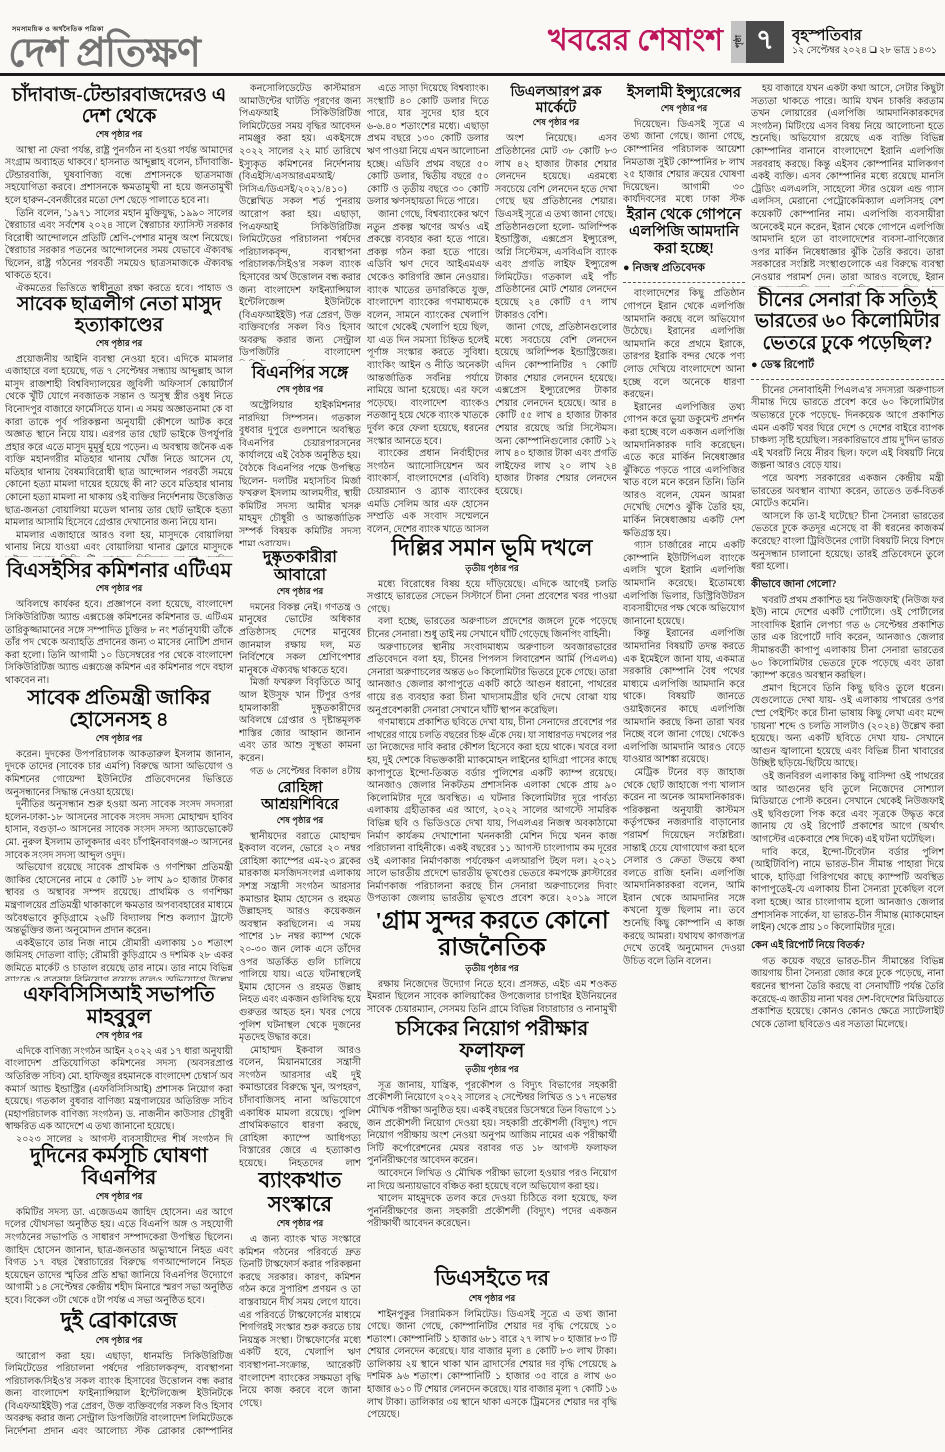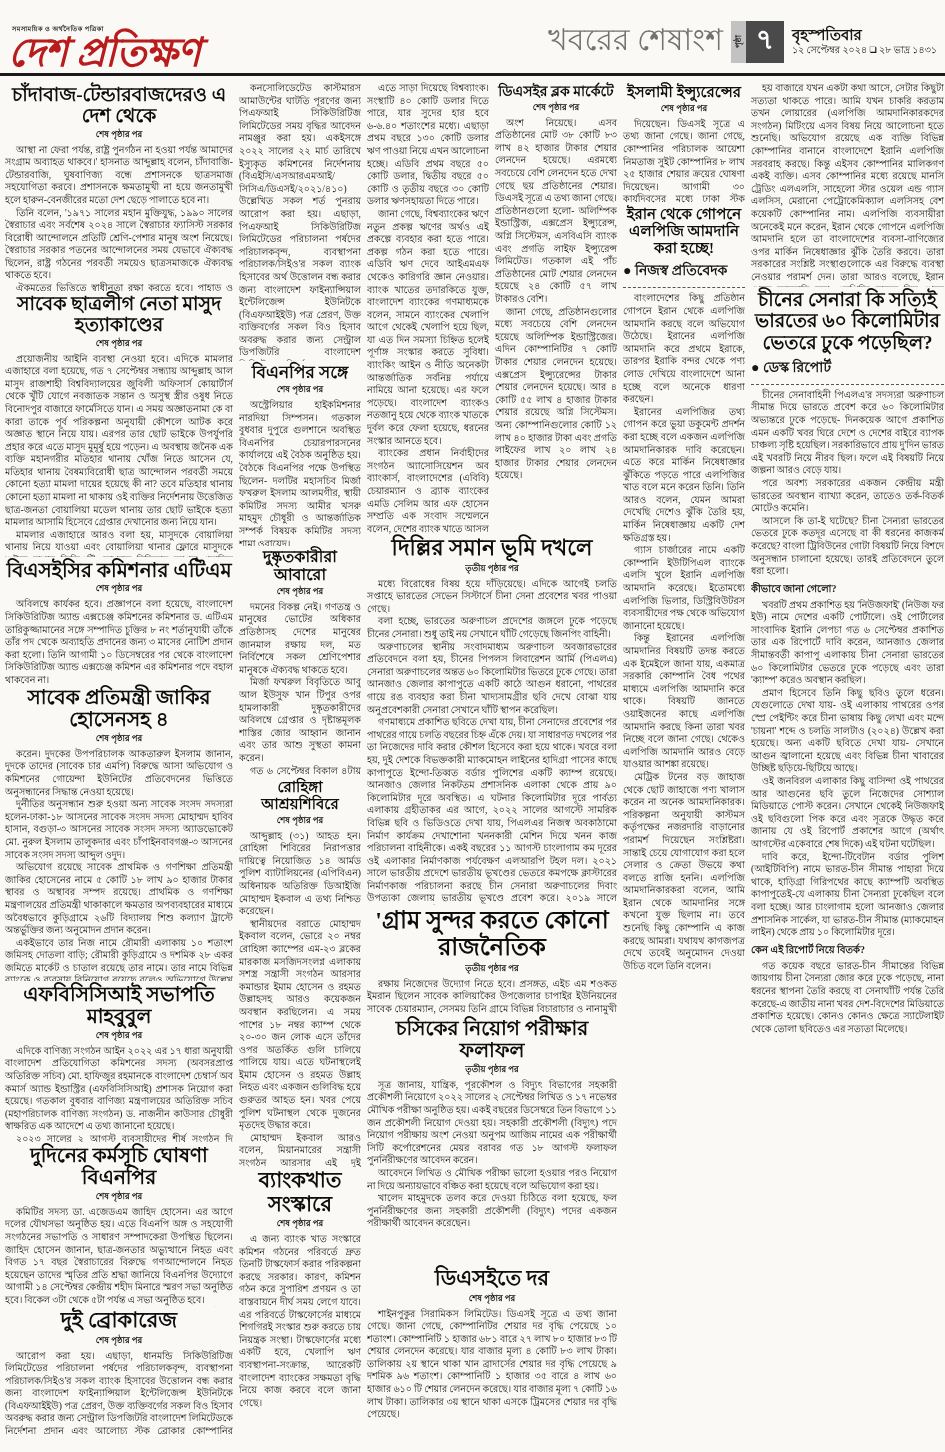--- a/index.html
+++ b/index.html
@@ -7,42 +7,42 @@
     position:relative;width:945px;height:1452px;margin:0 auto;
     background:#faf9f5;color:#161616;overflow:hidden;
     font-family:"Liberation Serif","DejaVu Serif",serif;
   }
   
   header{display:flex;justify-content:space-between;align-items:flex-end;
     padding:10px 8px 0 8px;height:76px;box-sizing:border-box;
     border-bottom:3px solid #1b1b1b;}
   .logo-block{line-height:1;}
   .tagline{font-size:6.5px;font-weight:700;letter-spacing:.5px;margin:0 0 1px 4px;color:#222;}
-  .logo{font-size:40px;font-weight:900;letter-spacing:-1px;color:#b91c1c;
-    font-family:"Liberation Serif","DejaVu Serif",serif;font-style:italic;}
+  .logo{font-size:40px;font-weight:900;letter-spacing:-1px;color:#737373;
+    font-family:"Liberation Serif","DejaVu Serif",serif;}
   .header-right{display:flex;align-items:center;gap:8px;padding-bottom:6px;}
-  .section-title{font-size:30px;font-weight:400;letter-spacing:0;color:#737373;}
+  .section-title{font-size:30px;font-weight:700;letter-spacing:0;color:#be185d;}
   .page-tab{display:flex;align-items:stretch;}
   .page-label-vert{writing-mode:vertical-rl;transform:rotate(180deg);
     background:#c2c2c2;color:#222;font-size:8px;font-weight:700;
     padding:2px 1px;display:flex;align-items:center;justify-content:center;}
   .page-num{background:#4a4a4a;color:#fff;font-size:28px;font-weight:700;
     width:38px;height:42px;display:flex;align-items:center;justify-content:center;}
   .dateblock{line-height:1.25;}
   .day{font-size:15px;font-weight:700;}
   .date{font-size:9.5px;}
   
   main{display:flex;gap:6px;padding:6px 10px 0 5px;height:1358px;overflow:hidden;box-sizing:border-box;}
   .track{flex:0 0 auto;overflow:hidden;}
   .block{overflow:hidden;}
   .twocol{column-count:2;column-gap:6px;}
   article{overflow:hidden;}
   h2{margin:2px 0 0 0;text-align:center;font-weight:700;line-height:1.12;color:#0e0e0e;}
   .cont{text-align:center;font-size:8.5px;font-weight:700;margin:1px 0 2px 0;}
-  .byline{font-size:14px;font-weight:700;margin:3px 0 2px 0;}
+  .byline{font-size:11px;font-weight:700;margin:3px 0 2px 0;}
   .byline.dashed{border-bottom:1px dashed #555;padding-bottom:4px;margin-bottom:4px;}
   p{margin:0;font-size:9.5px;line-height:12.6px;text-align:justify;text-indent:11px;
     word-spacing:-0.3px;}
   h3.sub{margin:3px 0 1px 0;font-size:10px;font-weight:700;}
 </style>
 </head>
 <body>
 
 <div class="page">
   <header>
@@ -124,40 +124,39 @@
           <article class="article" style="height: 231px;">
             <h2 style="font-size: 16px;">দুষ্কৃতকারীরা আবারো</h2>
             <div class="cont">শেষ পৃষ্ঠার পর</div>
             <p>দমনের বিকল্প নেই। গণতন্ত্র ও মানুষের ভোটের অধিকার প্রতিষ্ঠাসহ দেশের মানুষের জানমাল রক্ষায় দল, মত নির্বিশেষে সকল শ্রেণিপেশার মানুষকে ঐক্যবদ্ধ থাকতে হবে।</p>
             <p>মির্জা ফখরুল বিবৃতিতে আবু আল ইউসুফ খান টিপুর ওপর হামলাকারী দুষ্কৃতকারীদের অবিলম্বে গ্রেপ্তার ও দৃষ্টান্তমূলক শাস্তির জোর আহ্বান জানান এবং তার আশু সুস্থতা কামনা করেন।</p>
             <p>গত ৬ সেপ্টেম্বর বিকাল ৪টায় শান্তি সমাবেশে যোগদানের জন্য শীতলক্ষ্যা নদী পার হয়ে নবীগঞ্জ কমিউনিটি সেন্টারে পৌছালে একদল সশস্ত্র দুষ্কৃতকারী নারায়ণগঞ্জ মহানগর বিএনপির সদস্য সচিব আবু আল ইউসুফ খান টিপুর ওপর হামলা চালানো হয়। হামলায় তিনি গুরুতর আহত হন।</p>
           </article>
           <article class="article" style="height: 390px;">
             <h2 style="font-size: 15px;">রোহিঙ্গা আশ্রয়শিবিরে</h2>
             <div class="cont">শেষ পৃষ্ঠার পর</div>
-            <p>আব্দুল্লাহ (৩১) আহত হন। রোহিঙ্গা শিবিরের নিরাপত্তার দায়িত্বে নিয়োজিত ১৪ আর্মড পুলিশ ব্যাটালিয়নের (এপিবিএন) অধিনায়ক অতিরিক্ত ডিআইজি মোহাম্মদ ইকবাল এ তথ্য নিশ্চিত করেছেন।</p>
             <p>স্থানীয়দের বরাতে মোহাম্মদ ইকবাল বলেন, ভোরে ২০ নম্বর রোহিঙ্গা ক্যাম্পের এম-২৩ ব্লকের মারকাজ মসজিদসংলগ্ন এলাকায় সশস্ত্র সন্ত্রাসী সংগঠন আরসার কমান্ডার ইমাম হোসেন ও রহমত উল্লাহসহ আরও কয়েকজন অবস্থান করছিলেন। এ সময় পাশের ১৮ নম্বর ক্যাম্প থেকে ২০-৩০ জন লোক এসে তাঁদের ওপর অতর্কিত গুলি চালিয়ে পালিয়ে যায়। এতে ঘটনাস্থলেই ইমাম হোসেন ও রহমত উল্লাহ নিহত এবং একজন গুলিবিদ্ধ হয়ে গুরুতর আহত হন। খবর পেয়ে পুলিশ ঘটনাস্থল থেকে দুজনের মৃতদেহ উদ্ধার করে।</p>
             <p>মোহাম্মদ ইকবাল আরও বলেন, মিয়ানমারের সন্ত্রাসী সংগঠন আরসার এই দুই কমান্ডারের বিরুদ্ধে খুন, অপহরণ, চাঁদাবাজিসহ নানা অভিযোগে একাধিক মামলা রয়েছে। পুলিশ প্রাথমিকভাবে ধারণা করছে, রোহিঙ্গা ক্যাম্পে আধিপত্য বিস্তারের জেরে এ হত্যাকাণ্ড হয়েছে। নিহতদের লাশ ময়নাতদন্তের জন্য কক্সবাজার জেলা সদর হাসপাতাল মর্গে পাঠানো হয়েছে বলে জানান এপিবিএনের এই কর্মকর্তা।</p>
           </article>
           <article class="article" style="height: 279px;">
             <h2 style="font-size: 21px;">ব্যাংকখাত সংস্কারে</h2>
             <div class="cont">শেষ পৃষ্ঠার পর</div>
             <p>এ জন্য ব্যাংক খাত সংস্কারে কমিশন গঠনের পরিবর্তে দ্রুত তিনটি টাস্কফোর্স করার পরিকল্পনা করছে সরকার। কারণ, কমিশন গঠন করে সুপারিশ প্রণয়ন ও তা বাস্তবায়নে দীর্ঘ সময় লেগে যাবে। এর পরিবর্তে টাস্কফোর্সের মাধ্যমে শিগগিরই সংস্কার শুরু করতে চায় নিয়ন্ত্রক সংস্থা। টাস্কফোর্সের মধ্যে একটি হবে, খেলাপি ঋণ ব্যবস্থাপনা-সংক্রান্ত, আরেকটি বাংলাদেশ ব্যাংকের সক্ষমতা বৃদ্ধি নিয়ে কাজ করবে বলে জানা গেছে।</p>
           </article>
         </div>
       </div>
       <div class="track" style="width: 250px;">
         <div class="block twocol" style="height: 452px;">
           <article class="article">
             <p>এতে সাড়া দিয়েছে বিশ্বব্যাংক। সংস্থাটি ৪০ কোটি ডলার দিতে পারে, যার সুদের হার হবে ৬-৬.৪০ শতাংশের মধ্যে। এছাড়া প্রথম বছরে ১৩০ কোটি ডলার ঋণ পাওয়া নিয়ে এখন আলোচনা হচ্ছে। এডিবি প্রথম বছরে ৫০ কোটি ডলার, দ্বিতীয় বছরে ৫০ কোটি ও তৃতীয় বছরে ৩০ কোটি ডলার ঋণসহায়তা দিতে পারে।</p>
             <p>জানা গেছে, বিশ্বব্যাংকের ঋণে নতুন প্রকল্প ঋণের অর্থও এই প্রকল্পে ব্যবহার করা হতে পারে। প্রকল্প গঠন করা হতে পারে। এডিবি ঋণ দেবে আইএমএফ থেকেও কারিগরি জ্ঞান নেওয়ার। ব্যাংক খাতের তদারকিতে যুক্ত, বাংলাদেশ ব্যাংকের গণমাধ্যমকে বলেন, সামনে ব্যাংকের খেলাপি আগে থেকেই খেলাপি হয়ে ছিল, যা এত দিন সমস্যা চিহ্নিত হলেই পূর্ণাঙ্গ সংস্কার করতে সুবিধা। ব্যাংকিং আইন ও নীতি অনেকটা আন্তর্জাতিক সর্বনিম্ন পর্যায়ে নামিয়ে আনা হয়েছে। এর ফলে পড়েছে। বাংলাদেশ ব্যাংকও নতজানু হয়ে থেকে ব্যাংক খাতকে দুর্বল করে ফেলা হয়েছে, ধরনের সংস্কার আনতে হবে।</p>
             <p>ব্যাংকের প্রধান নির্বাহীদের সংগঠন অ্যাসোসিয়েশন অব ব্যাংকার্স, বাংলাদেশের (এবিবি) চেয়ারম্যান ও ব্র্যাক ব্যাংকের এমডি সেলিম আর এফ হোসেন সম্প্রতি এক সংবাদ সম্মেলনে বলেন, দেশের ব্যাংক খাতে আসল পতন শুরু হয় ২০১৭ সালে। তখন একটি শিল্পগোষ্ঠীকে দেশের একটি বড় বেসরকারি ব্যাংক সম্পূর্ণ নিয়ন্ত্রণের সুযোগ করে দেয় কেন্দ্রীয় ব্যাংক। এর আগে পরিস্থিতি অতটা খারাপ ছিল না। মূলত বাংলাদেশ ব্যাংক নিজেই আপসের পথে গেছে। সরকার রাজনৈতিক সিদ্ধান্তে ইসলামী ব্যাংকের উদ্যোগ নেয়। তখন প্রতিরক্ষা গোয়েন্দা সংস্থার মালিকানা ও ব্যবস্থাপনার নিয়ন্ত্রণ নেয় বিদেশি এস আলম গ্রুপ। ব্যাংকটির ঋণের অর্ধেকই বলে জানিয়েছেন ব্যাংকটির নতুন চেয়ারম্যান ওবায়েদ উল্লাহ আল মাসুদ।</p>
           </article>
           <article class="article">
-            <h2 style="font-size: 14px;">ডিএসইর ব্লক মার্কেটে</h2>
+            <h2 style="font-size: 14px;">ডিএলআরপ ব্লক মার্কেটে</h2>
             <div class="cont">শেষ পৃষ্ঠার পর</div>
             <p>অংশ নিয়েছে। এসব প্রতিষ্ঠানের মোট ৩৮ কোটি ৮৩ লাখ ৪২ হাজার টাকার শেয়ার লেনদেন হয়েছে। এরমধ্যে সবচেয়ে বেশি লেনদেন হতে দেখা গেছে ছয় প্রতিষ্ঠানের শেয়ার। ডিএসই সূত্রে এ তথ্য জানা গেছে। প্রতিষ্ঠানগুলো হলো- অলিম্পিক ইন্ডাস্ট্রিজ, এক্সপ্রেস ইন্স্যুরেন্স, অগ্নি সিস্টেমস, এসবিএসি ব্যাংক এবং প্রগতি লাইফ ইন্স্যুরেন্স লিমিটেড। গতকাল এই পাঁচ প্রতিষ্ঠানের মোট শেয়ার লেনদেন হয়েছে ২৪ কোটি ৫৭ লাখ টাকারও বেশি।</p>
             <p>জানা গেছে, প্রতিষ্ঠানগুলোর মধ্যে সবচেয়ে বেশি লেনদেন হয়েছে অলিম্পিক ইন্ডাস্ট্রিজের। এদিন কোম্পানিটির ৭ কোটি টাকার শেয়ার লেনদেন হয়েছে। এক্সপ্রেস ইন্স্যুরেন্সের টাকার শেয়ার লেনদেন হয়েছে। আর ৪ কোটি ৫৫ লাখ ৪ হাজার টাকার শেয়ার রয়েছে অগ্নি সিস্টেমস। অন্য কোম্পানিগুলোর কোটি ১২ লাখ ৪০ হাজার টাকা এবং প্রগতি লাইফের লাখ ২০ লাখ ২৪ হাজার টাকার শেয়ার লেনদেন হয়েছে।</p>
           </article>
         </div>
         <div class="block">
           <article class="article" style="height: 371px;">
             <h2 style="font-size: 22px;">দিল্লির সমান ভূমি দখলে</h2>
             <div class="cont">তৃতীয় পৃষ্ঠার পর</div>
             <p>মধ্যে বিরোধের বিষয় হয়ে দাঁড়িয়েছে। এদিকে আগেই চলতি সপ্তাহে ভারতের সেভেন সিস্টার্সে চীনা সেনা প্রবেশের খবর পাওয়া গেছে।</p>

